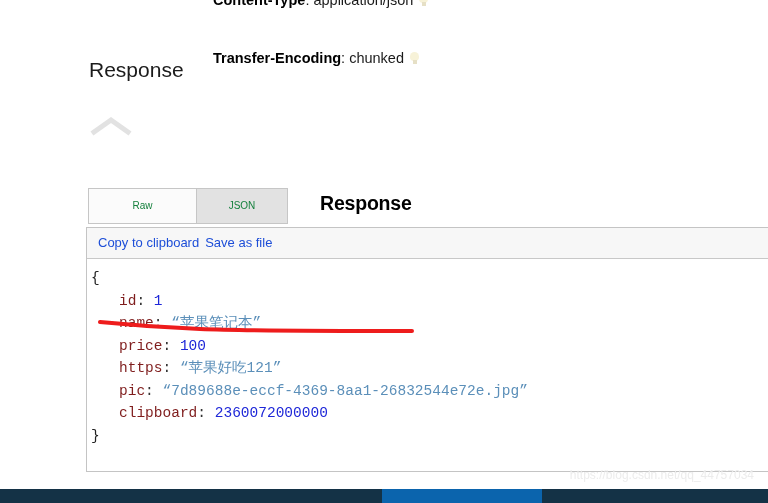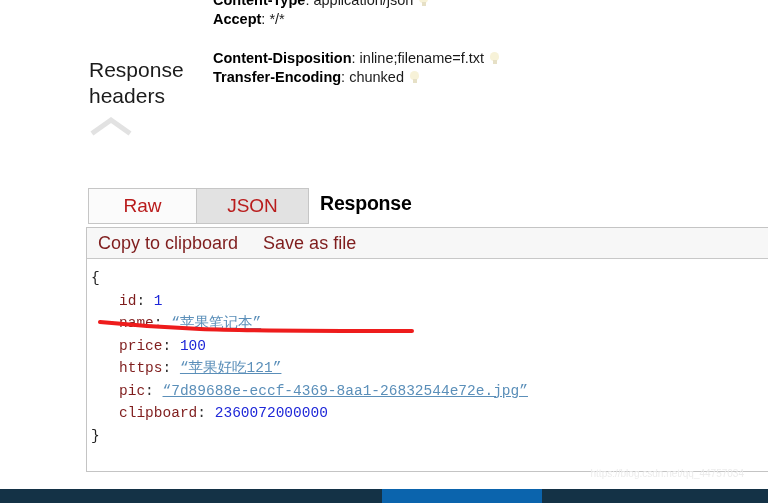--- a/index.html
+++ b/index.html
@@ -98,32 +98,32 @@
     left: 88px;
     top: 188px;
     height: 36px;
   }
   .tab-btn {
     display: inline-block;
     box-sizing: border-box;
     height: 36px;
     line-height: 34px;
     text-align: center;
-    font-size: 19px;
-    color: #b91c1c;
+    font-size: 10px;
+    color: #15803d;
     border: 1px solid #c6c6c6;
     vertical-align: top;
   }
   #tab-raw {
     width: 108px;
     background: #fbfbfb;
     border-right: none;
   }
   #tab-json {
-    width: 113px;
+    width: 92px;
     background: #e2e2e2;
   }
   #response-title {
     position: absolute;
     left: 320px;
     top: 192px;
     font-size: 19.5px;
     font-weight: bold;
     color: #000000;
     letter-spacing: -0.2px;
@@ -142,61 +142,61 @@
   #json-toolbar {
     height: 30px;
     background: #f7f7f7;
     border-bottom: 1px solid #c8c8c8;
     padding-left: 11px;
     white-space: nowrap;
   }
   .toolbar-link {
     display: inline-block;
     line-height: 30px;
-    font-size: 18px;
-    color: #7f1d1d;
+    font-size: 13px;
+    color: #1d4ed8;
     text-decoration: none;
     cursor: pointer;
   }
-  #link-save-as-file { margin-left: 25px; }
+  #link-save-as-file { margin-left: 6px; }
 
   #json-body {
     background: #ffffff;
     padding: 8px 0 14px 4px;
     min-height: 190px;
   }
   .code-line {
     font-family: "Liberation Mono", monospace;
     font-size: 14.5px;
     line-height: 22.5px;
     white-space: pre;
     color: #222222;
   }
   .indent { padding-left: 28px; }
   .k-key { color: #7f1d1d; }
   .k-punc { color: #333333; }
   .k-num { color: #1e27d8; }
-  .k-str { color: #5b8fb9; text-decoration: underline; }
+  .k-str { color: #5b8fb9; }
 
   
   #red-annotation {
     position: absolute;
     left: 0;
     top: 0;
     width: 768px;
     height: 503px;
     pointer-events: none;
   }
 
   
   #watermark {
     position: absolute;
-    right: 24px;
+    right: 14px;
     top: 468px;
-    font-size: 10px;
+    font-size: 12px;
     color: #ececec;
     white-space: nowrap;
   }
 
   
   #bottom-bar {
     position: absolute;
     left: 0;
     top: 489px;
     width: 768px;
@@ -210,38 +210,35 @@
     width: 160px;
     height: 14px;
     background: #0b64ad;
   }
 </style>
 </head>
 <body>
 
 <div id="request-headers-block">
     <div class="hdr-line"><span class="hdr-name">Content-Type</span><span class="hdr-val">: </span><span class="hdr-val">application/json</span><span class="bulb-icon"><span class="glass"></span><span class="base"></span></span></div>
-    <div class="hdr-line"><span class="hdr-name">Accept</span><span class="hdr-val">: </span><span class="hdr-val">*/*</span></div>
   </div>
 
 <div id="response-headers-section">
 
   <div id="response-headers-label">
     <div>Response</div>
-    <div>headers</div>
   </div>
 
   <div id="collapse-chevron">
     <svg width="42" height="22" viewBox="0 0 42 22">
       <path d="M4 17 L21 5 L38 17" fill="none" stroke="#e2e2e2" stroke-width="5" stroke-linecap="square"></path>
     </svg>
   </div>
 
   <div id="response-headers-list">
-      <div class="hdr-line"><span class="hdr-name">Content-Disposition</span><span class="hdr-val">: </span><span class="hdr-val">inline;filename=f.txt</span><span class="bulb-icon"><span class="glass"></span><span class="base"></span></span></div>
       <div class="hdr-line"><span class="hdr-name">Transfer-Encoding</span><span class="hdr-val">: </span><span class="hdr-val">chunked</span><span class="bulb-icon"><span class="glass"></span><span class="base"></span></span></div>
     </div>
 </div>
 
 <div id="tab-strip">
   <div class="tab-btn" id="tab-raw">Raw</div><div class="tab-btn" id="tab-json">JSON</div>
 </div>
 
 <div id="response-title">Response</div>
 

